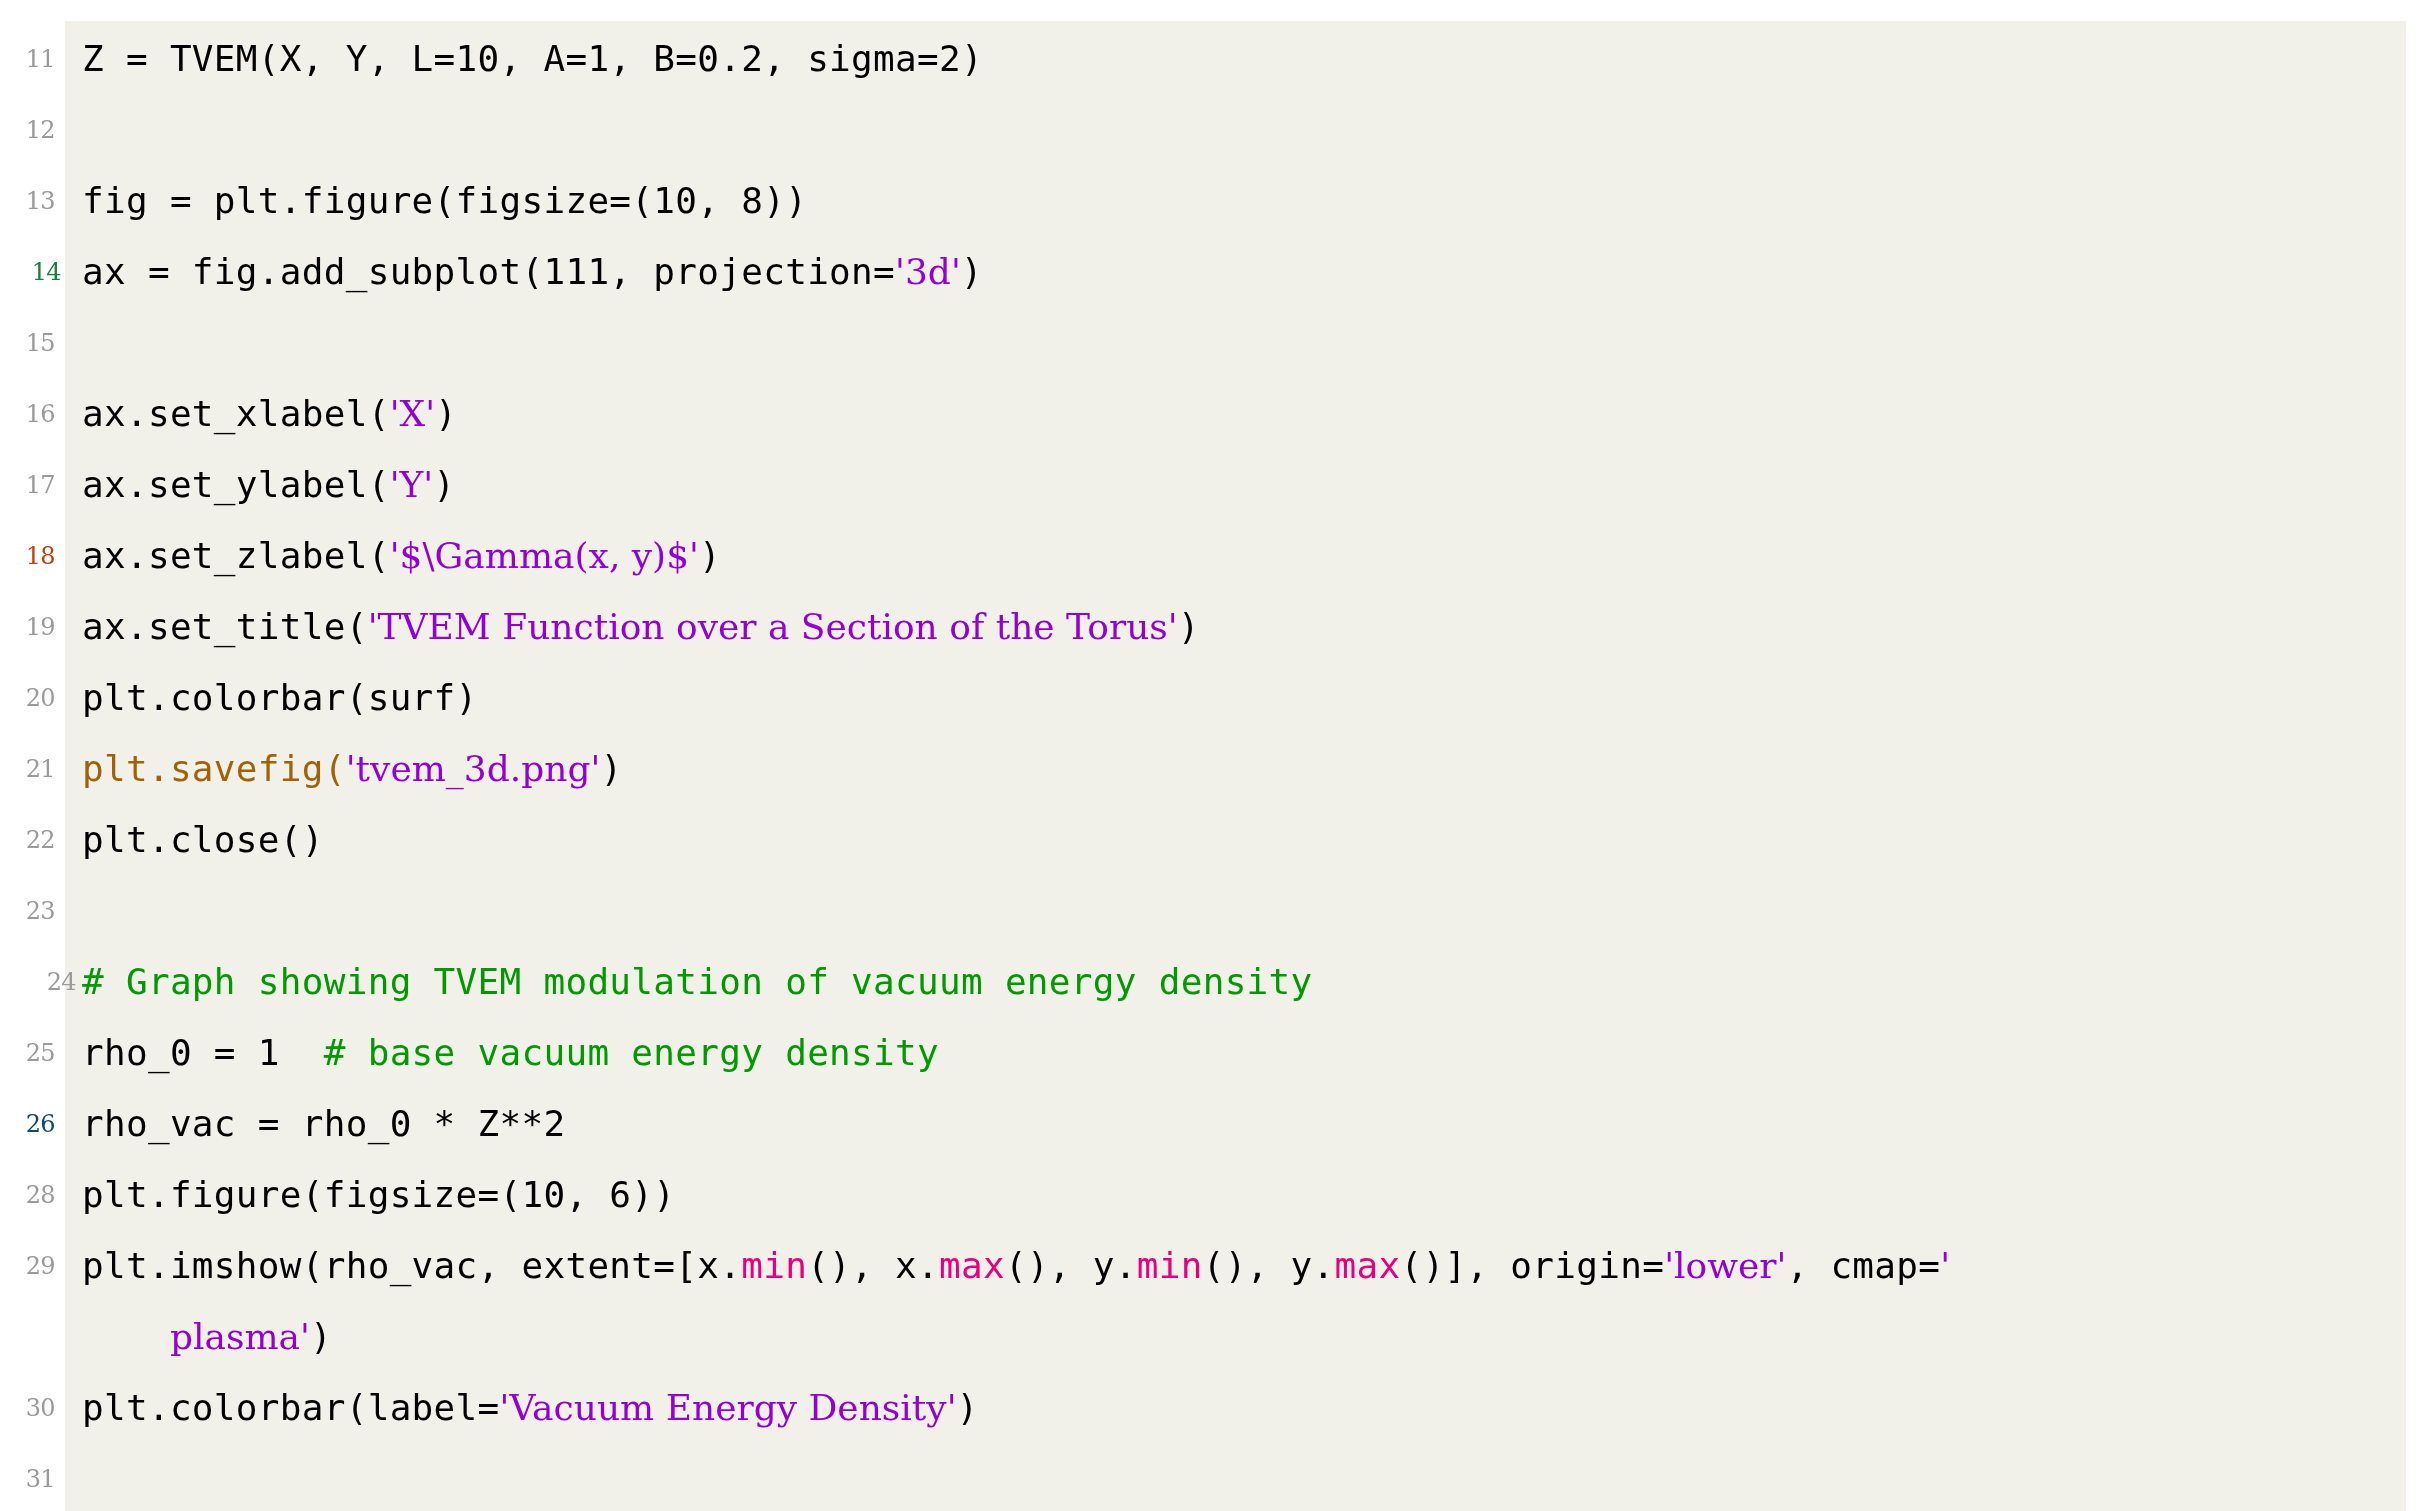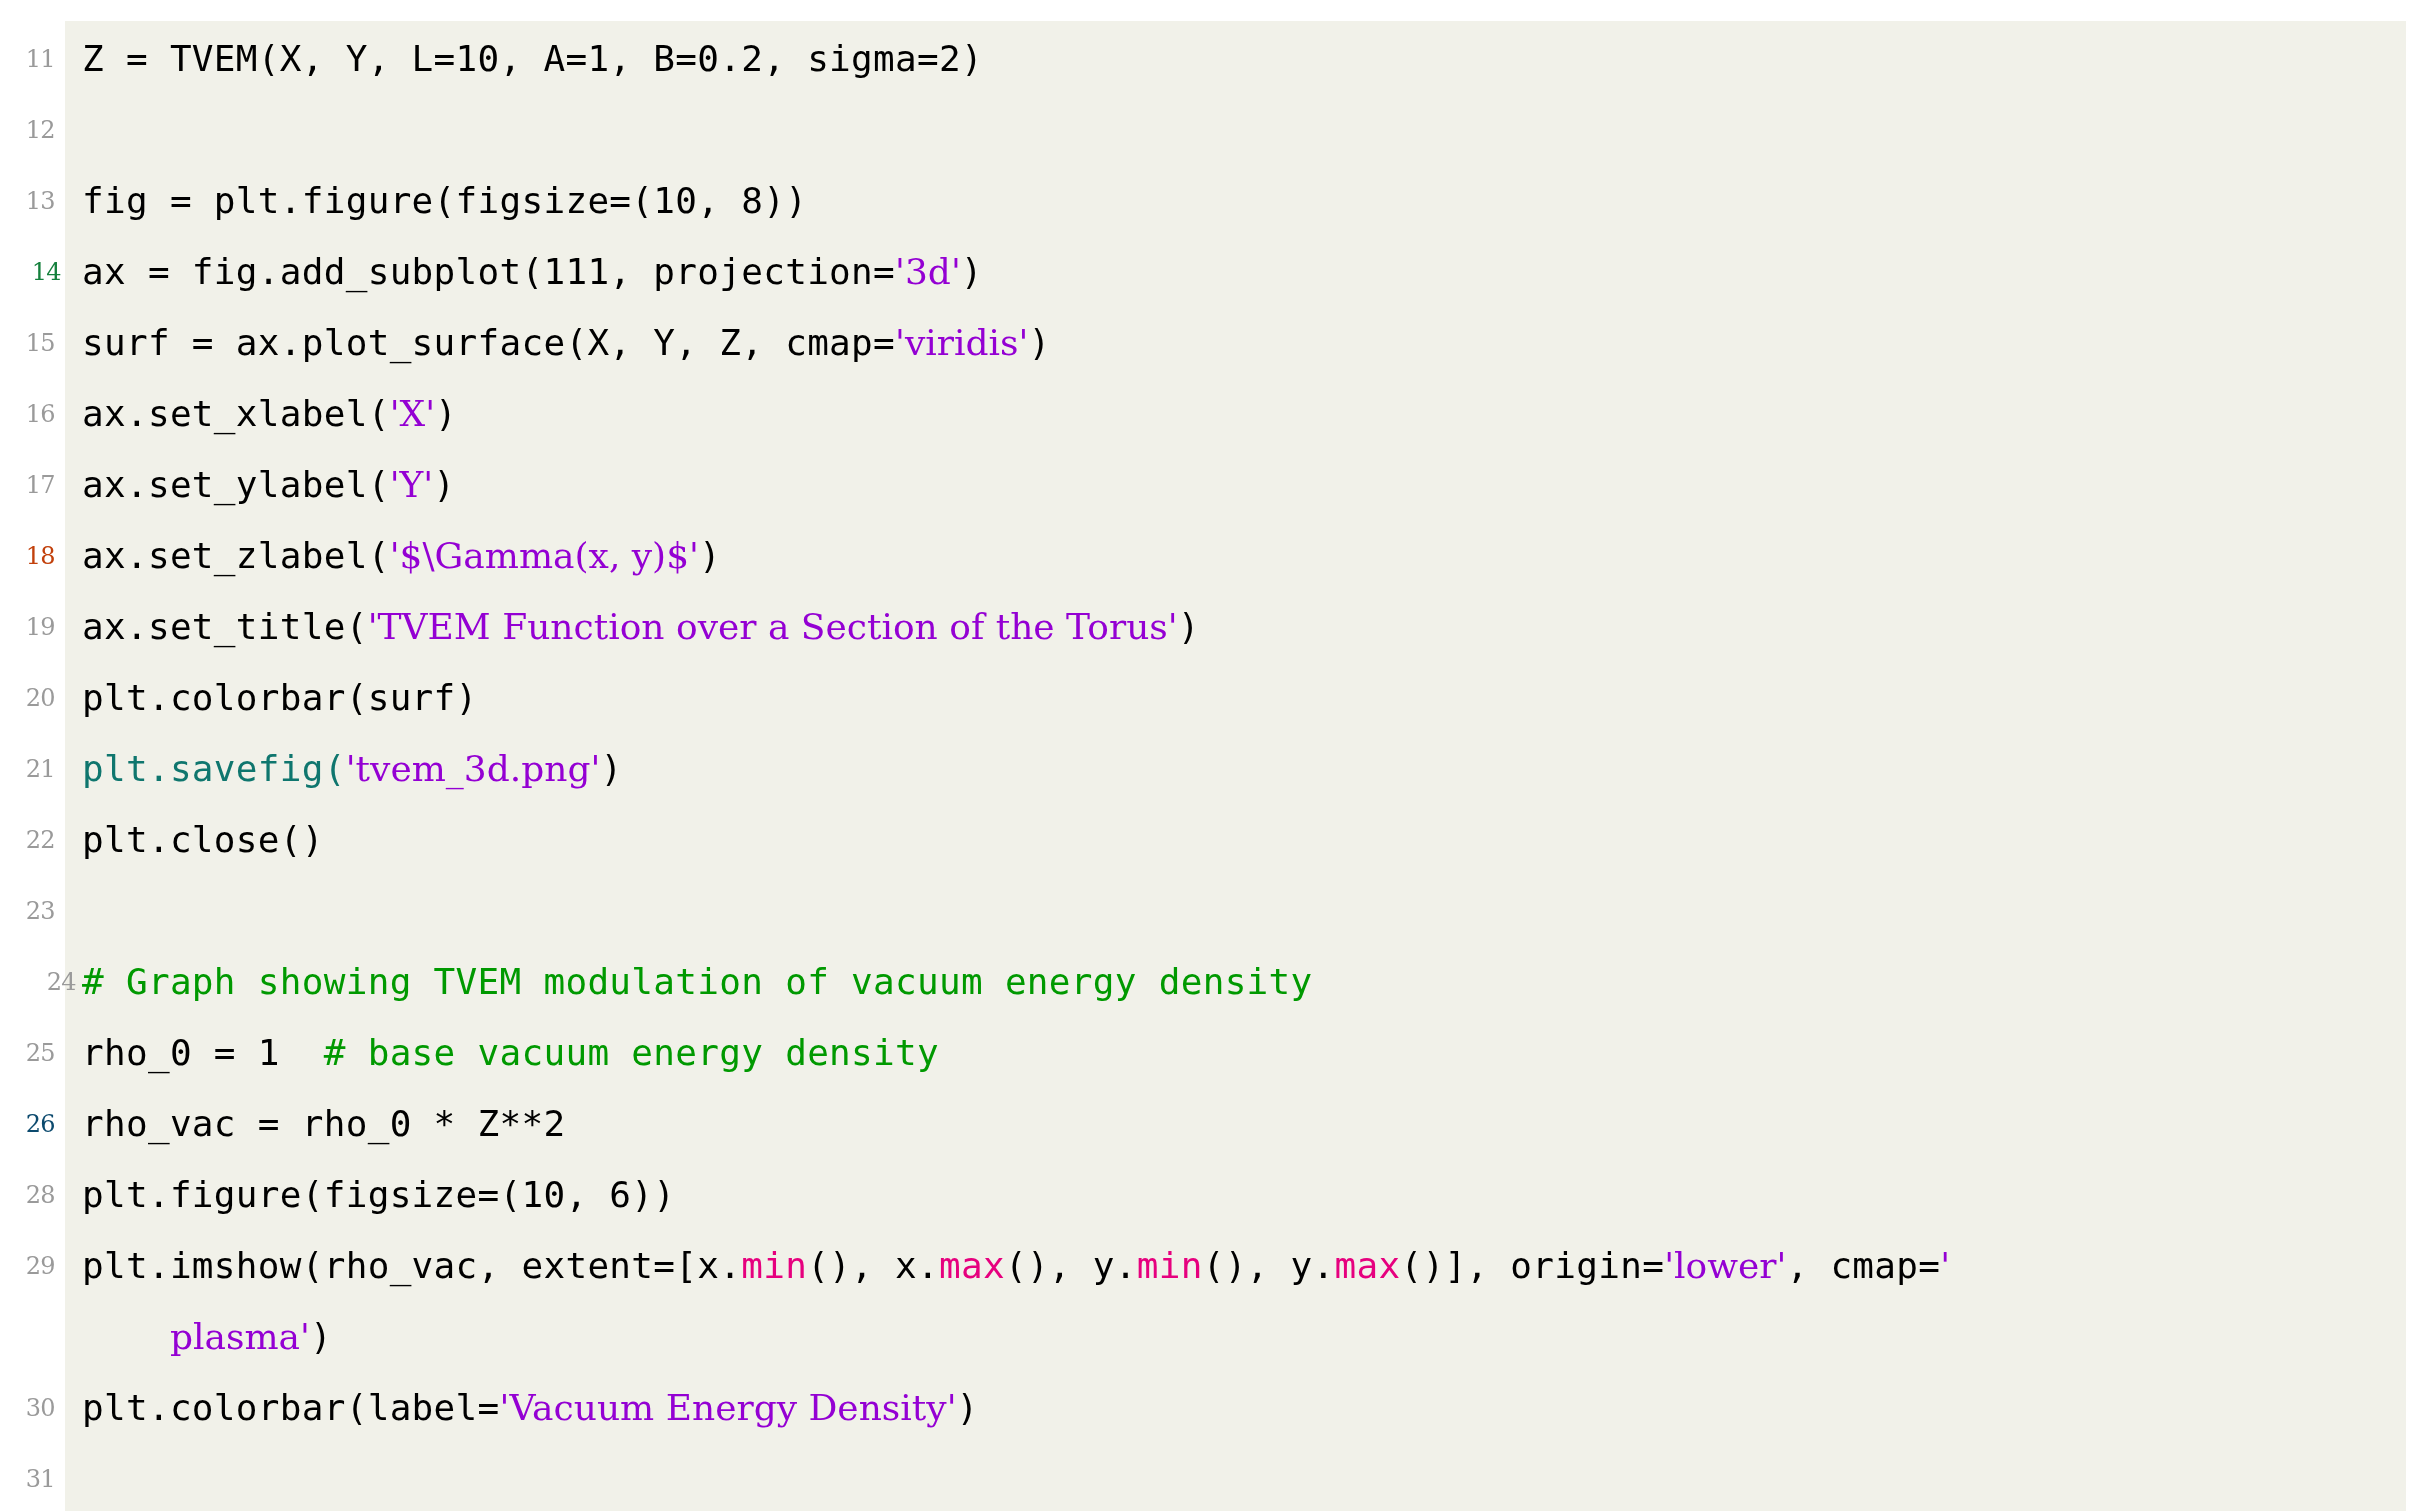--- a/index.html
+++ b/index.html
@@ -98,27 +98,27 @@
 </head>
 <body style="background: rgb(255, 255, 255);">
 
 <div id="listing">
   <div id="code-panel-bg" style="background: rgb(241, 241, 233);"></div>
   <div id="code-rows">
       <div class="code-line"><span class="lineno" style="color: rgb(154, 154, 154);">11</span><span class="code-text"><span class="tok pln" style="color: rgb(0, 0, 0);">Z = TVEM(X, Y, L=10, A=1, B=0.2, sigma=2)</span></span></div>
       <div class="code-line"><span class="lineno" style="color: rgb(154, 154, 154);">12</span><span class="code-text"></span></div>
       <div class="code-line"><span class="lineno" style="color: rgb(154, 154, 154);">13</span><span class="code-text"><span class="tok pln" style="color: rgb(0, 0, 0);">fig = plt.figure(figsize=(10, 8))</span></span></div>
       <div class="code-line"><span class="lineno" style="color: #15803d; padding-left: 6px;">14</span><span class="code-text"><span class="tok pln" style="color: rgb(0, 0, 0);">ax = fig.add_subplot(111, projection=</span><span class="tok str" style="color: rgb(148, 0, 211);">'3d'</span><span class="tok pln" style="color: rgb(0, 0, 0);">)</span></span></div>
-      <div class="code-line"><span class="lineno" style="color: rgb(154, 154, 154);">15</span><span class="code-text"><span class="tok pln" style="color: rgb(0, 0, 0);">surf = ax.plot_surface(X, Y, Z, cmap=</span><span class="tok str" style="color: rgb(148, 0, 211);">'viridis'</span><span class="tok pln" style="color: rgb(0, 0, 0);">)</span></span></div>
+      <div class="code-line"><span class="lineno" style="color: rgb(154, 154, 154);">15</span></div>
       <div class="code-line"><span class="lineno" style="color: rgb(154, 154, 154);">16</span><span class="code-text"><span class="tok pln" style="color: rgb(0, 0, 0);">ax.set_xlabel(</span><span class="tok str" style="color: rgb(148, 0, 211);">'X'</span><span class="tok pln" style="color: rgb(0, 0, 0);">)</span></span></div>
       <div class="code-line"><span class="lineno" style="color: rgb(154, 154, 154);">17</span><span class="code-text"><span class="tok pln" style="color: rgb(0, 0, 0);">ax.set_ylabel(</span><span class="tok str" style="color: rgb(148, 0, 211);">'Y'</span><span class="tok pln" style="color: rgb(0, 0, 0);">)</span></span></div>
       <div class="code-line"><span class="lineno" style="color: #c2410c;">18</span><span class="code-text"><span class="tok pln" style="color: rgb(0, 0, 0); margin-top: 8px;">ax.set_zlabel(</span><span class="tok str" style="color: rgb(148, 0, 211);">'$\Gamma(x, y)$'</span><span class="tok pln" style="color: rgb(0, 0, 0);">)</span></span></div>
       <div class="code-line"><span class="lineno" style="color: rgb(154, 154, 154);">19</span><span class="code-text"><span class="tok pln" style="color: rgb(0, 0, 0);">ax.set_title(</span><span class="tok str" style="color: rgb(148, 0, 211);">'TVEM Function over a Section of the Torus'</span><span class="tok pln" style="color: rgb(0, 0, 0);">)</span></span></div>
       <div class="code-line"><span class="lineno" style="color: rgb(154, 154, 154);">20</span><span class="code-text"><span class="tok pln" style="color: rgb(0, 0, 0);">plt.colorbar(surf)</span></span></div>
-      <div class="code-line"><span class="lineno" style="color: rgb(154, 154, 154);">21</span><span class="code-text"><span class="tok pln" style="color: #0f766e; text-align: center;">plt.savefig(</span><span class="tok str" style="color: rgb(148, 0, 211);">'tvem_3d.png'</span><span class="tok pln" style="color: rgb(0, 0, 0);">)</span></span></div>
+      <div class="code-line"><span class="lineno" style="color: rgb(154, 154, 154);">21</span><span class="code-text"><span class="tok pln" style="color: #a16207; text-align: center;">plt.savefig(</span><span class="tok str" style="color: rgb(148, 0, 211);">'tvem_3d.png'</span><span class="tok pln" style="color: rgb(0, 0, 0);">)</span></span></div>
       <div class="code-line"><span class="lineno" style="color: rgb(154, 154, 154);">22</span><span class="code-text"><span class="tok pln" style="color: rgb(0, 0, 0);">plt.close()</span></span></div>
       <div class="code-line"><span class="lineno" style="color: rgb(154, 154, 154);">23</span><span class="code-text"></span></div>
       <div class="code-line"><span class="lineno" style="color: rgb(154, 154, 154); padding-left: 21px;">24</span><span class="code-text"><span class="tok cmt" style="color: rgb(0, 153, 0);"># Graph showing TVEM modulation of vacuum energy density</span></span></div>
       <div class="code-line"><span class="lineno" style="color: rgb(154, 154, 154);">25</span><span class="code-text"><span class="tok pln" style="color: rgb(0, 0, 0);">rho_0 = 1  </span><span class="tok cmt" style="color: rgb(0, 153, 0);"># base vacuum energy density</span></span></div>
       <div class="code-line"><span class="lineno" style="color: #0c4a6e;">26</span><span class="code-text"><span class="tok pln" style="color: rgb(0, 0, 0);">rho_vac = rho_0 * Z**2</span></span></div>
       <div class="code-line"><span class="lineno" style="color: rgb(154, 154, 154);">28</span><span class="code-text"><span class="tok pln" style="color: rgb(0, 0, 0);">plt.figure(figsize=(10, 6))</span></span></div>
       <div class="code-line"><span class="lineno" style="color: rgb(154, 154, 154);">29</span><span class="code-text"><span class="tok pln" style="color: rgb(0, 0, 0);">plt.imshow(rho_vac, extent=[x.</span><span class="tok kw" style="color: rgb(230, 0, 126);">min</span><span class="tok pln" style="color: rgb(0, 0, 0);">(), x.</span><span class="tok kw" style="color: rgb(230, 0, 126);">max</span><span class="tok pln" style="color: rgb(0, 0, 0);">(), y.</span><span class="tok kw" style="color: rgb(230, 0, 126);">min</span><span class="tok pln" style="color: rgb(0, 0, 0);">(), y.</span><span class="tok kw" style="color: rgb(230, 0, 126);">max</span><span class="tok pln" style="color: rgb(0, 0, 0);">()], origin=</span><span class="tok str" style="color: rgb(148, 0, 211);">'lower'</span><span class="tok pln" style="color: rgb(0, 0, 0);">, cmap=</span><span class="tok str" style="color: rgb(148, 0, 211);">'</span></span></div>
       <div class="code-line"><span class="lineno" style="color: rgb(154, 154, 154);"></span><span class="code-text"><span class="tok pln" style="color: rgb(0, 0, 0);">    </span><span class="tok str" style="color: rgb(148, 0, 211);">plasma'</span><span class="tok pln" style="color: rgb(0, 0, 0);">)</span></span></div>
       <div class="code-line"><span class="lineno" style="color: rgb(154, 154, 154);">30</span><span class="code-text"><span class="tok pln" style="color: rgb(0, 0, 0);">plt.colorbar(label=</span><span class="tok str" style="color: rgb(148, 0, 211);">'Vacuum Energy Density'</span><span class="tok pln" style="color: rgb(0, 0, 0);">)</span></span></div>
       <div class="code-line"><span class="lineno" style="color: rgb(154, 154, 154);">31</span><span class="code-text"></span></div>

